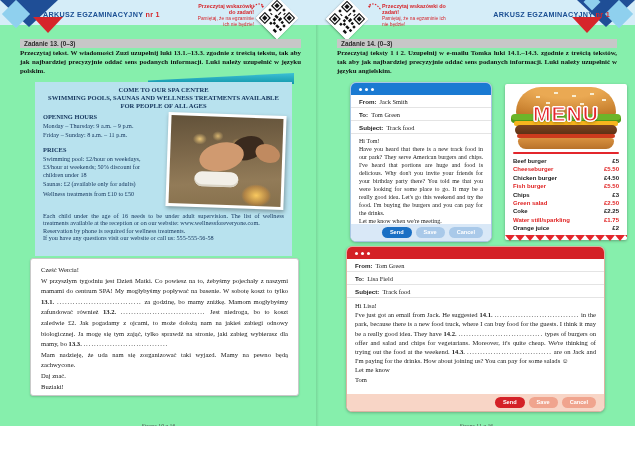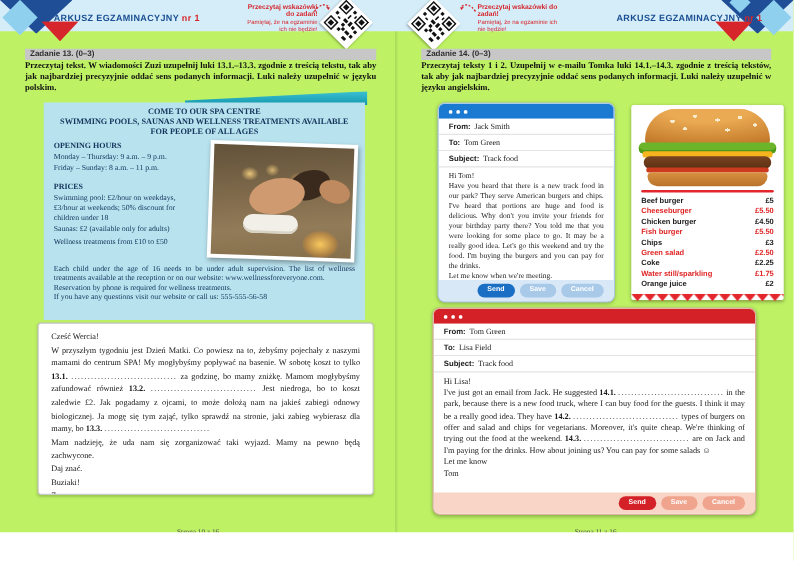--- a/index.html
+++ b/index.html
@@ -1,16 +1,16 @@
 <!DOCTYPE html>
 <html><head>
 <meta charset="utf-8">
 <style>
   html,body{margin:0;padding:0;background:#fff;}
-  .sheet{position:relative;width:635px;height:426px;background:#bef264;overflow:hidden;
+  .sheet{position:relative;width:635px;height:426px;background:#86efac;overflow:hidden;
          font-family:"Liberation Serif",serif;color:#1a1a1a;}
   .abs{position:absolute;}
   
   .band{left:0;top:0;width:635px;height:25px;background:#d5edf8;}
   .seam{left:316px;top:25px;width:3px;height:412px;
         background:linear-gradient(90deg,rgba(0,0,0,.10),rgba(0,0,0,0));}
   .bottombar{left:0;top:437px;width:635px;height:12px;background:#74c4ee;}
   .corner{width:26px;height:20px;background:#4fabdd;color:#fff;z-index:5;
           clip-path:polygon(50% 0,100% 42%,100% 100%,0 100%,0 42%);
           font:bold 6.5px "Liberation Sans",sans-serif;text-align:center;line-height:26px;}
@@ -333,20 +333,21 @@
   </div>
 
   <div class="abs menucard">
     <div class="burger">
       <div class="bun-top"></div>
       <div class="lettuce"></div>
       <div class="cheese"></div>
       <div class="patty"></div>
       <div class="tomato"></div>
       <div class="bun-bot"></div>
+      <div class="menu-title">MENU</div>
     </div>
     <div class="mdivider"></div>
     <div class="mlist">
       <div class="mrow">
           <span>Beef burger</span>
           <span>£5</span>
         </div>
       <div class="mrow">
           <span>Cheeseburger</span>
           <span>£5.50</span>

